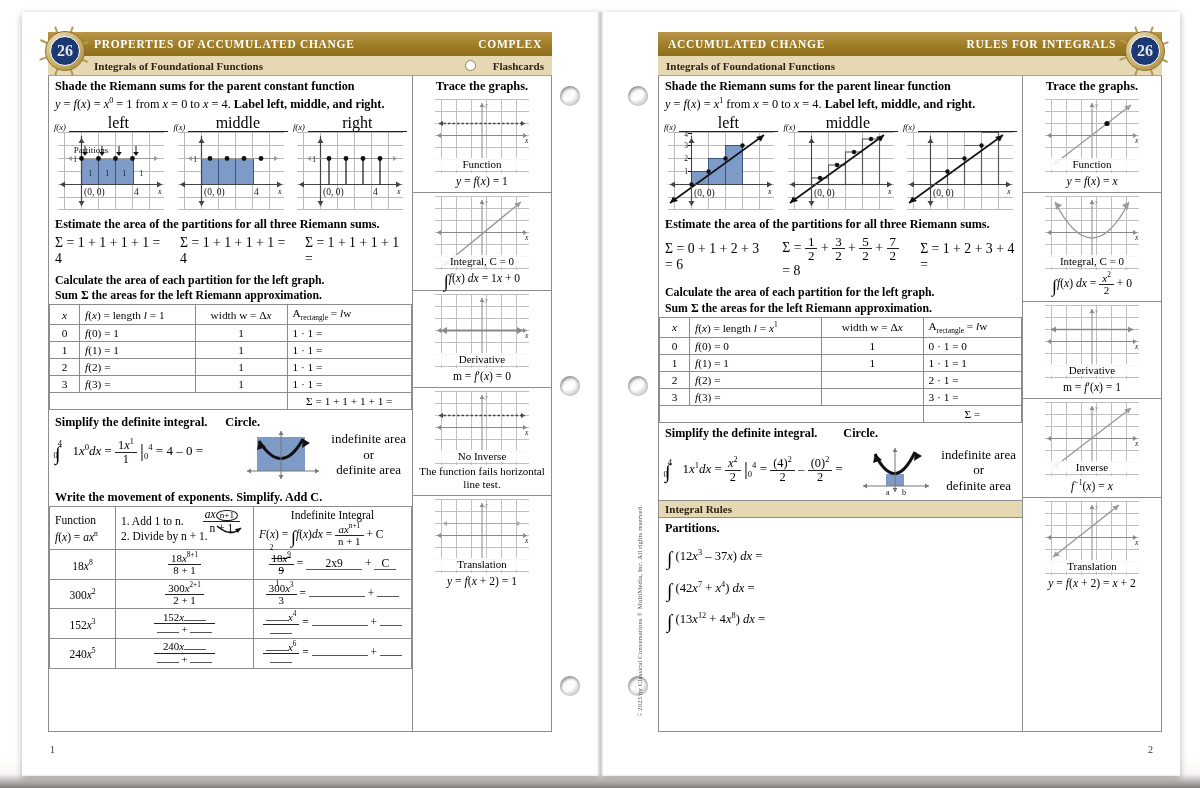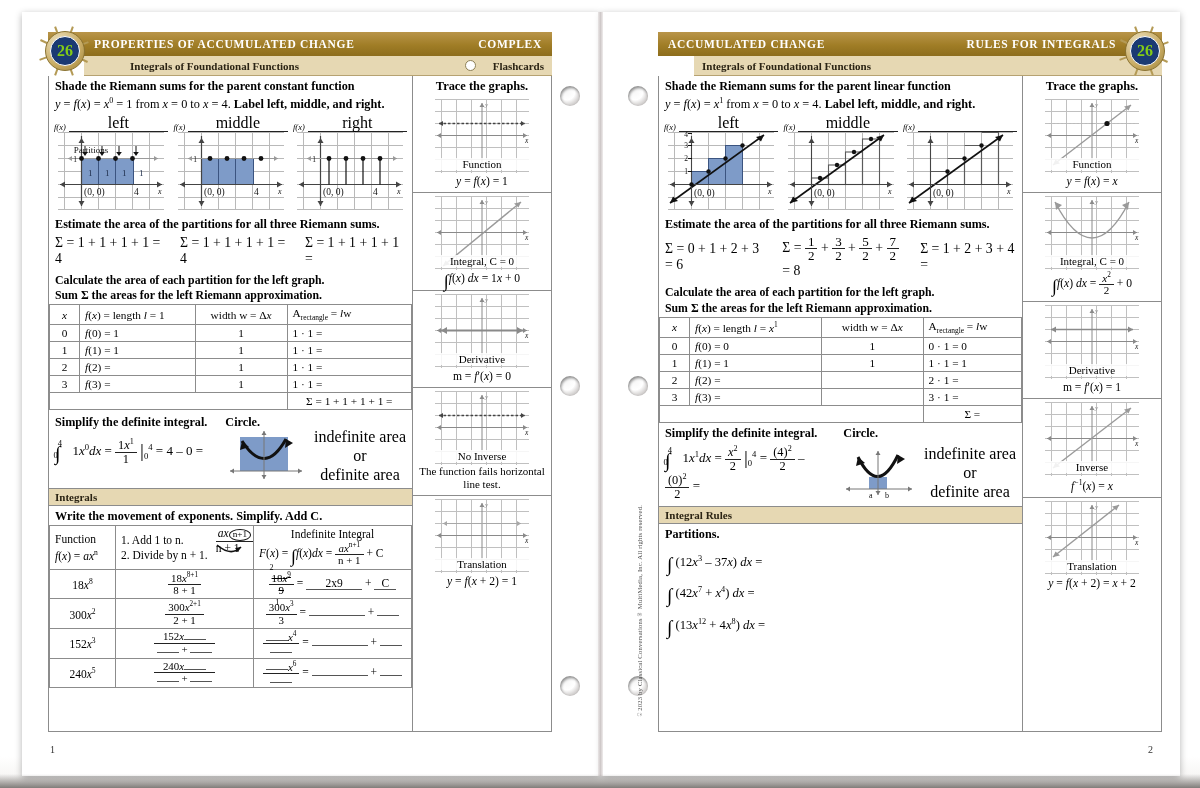--- a/index.html
+++ b/index.html
@@ -57,21 +57,20 @@
   .hdr .right-t { text-align:right; }
   #sheet-left .hdr { padding-left:46px; }
   #sheet-right .hdr { padding-right:46px; }
 
   .subhdr {
     height:20px; background:#e6d8b3;
     border-bottom:1px solid #b6a272;
     display:flex; align-items:center;
     font-size:11px; font-weight:bold; color:#2b2414;
     padding:0 8px;
-    margin-left:36px;
   }
   #sheet-left .subhdr { padding-left:46px; }
   .subhdr .grow{flex:1;}
   .flash { display:flex; align-items:center; gap:17px; font-weight:bold; font-size:11px;text-align:center; }
   .flash .ck { width:11px;height:11px;border-radius:50%;border:1px solid #8e8158;background:#fff; }
 
   .badge {
     position:absolute; width:46px; height:46px; top:-4px;
     z-index:6;
   }
@@ -79,21 +78,21 @@
   #badge-right { right:-6px; }
   .badge .ray { position:absolute; left:21px; top:-3px; width:2px; height:52px;
      background:#b49a55; transform-origin:50% 50%; }
   .badge .ring {
     position:absolute; left:3px; top:3px; width:40px; height:40px; border-radius:50%;
     background:radial-gradient(circle at 35% 30%,#f0e6c8,#c8ab63 60%,#967c33 100%);
     border:1px solid #8a7230;
   }
   .badge .core {
     position:absolute; left:8px; top:8px; width:30px; height:30px; border-radius:50%;
-    background:#1b3a73; color:#84cc16; display:flex; align-items:center; justify-content:center;
+    background:#1b3a73; color:#e5e5e5; display:flex; align-items:center; justify-content:center;
     font-weight:bold; font-size:16px; font-family:"Liberation Serif",serif;
     border:1.5px solid #fff;
   }
 
   
   .body-wrap { display:flex; border:1px solid #8c8c8c; border-top:none; height:656px; background:#fff;}
   .main-col  { width:364px; border-right:1px solid #8c8c8c; position:relative;}
   .trace-col { width:138px; position:relative;}
 
   .instr { font-weight:bold; font-size:12.2px; padding:3px 6px 1px 6px; line-height:1.25; }
@@ -128,21 +127,21 @@
   .blank.l { min-width:104px; }
 
   .frac { display:inline-block; text-align:center; vertical-align:middle; line-height:1.05; font-size:.95em;}
   .frac .num { display:block; border-bottom:1px solid #222; padding:0 3px; }
   .frac .den { display:block; padding:0 3px; }
   .intsym { font-size:1.55em; font-style:italic; line-height:.6; vertical-align:-0.26em; font-family:"Liberation Serif",serif;}
   .sig { font-size:1.12em; }
 
   
   .circle-w { display:flex; align-items:center; gap:6px; padding:2px 6px 4px 6px; }
-  .circle-w .cap { font-size:16px; text-align:center; line-height:1.2; }
+  .circle-w .cap { font-size:13px; text-align:center; line-height:1.2; }
 
   
   .tcard { border-bottom:1px solid #8c8c8c; padding:3px 0 4px 0; text-align:center; }
   .tcard:last-child { border-bottom:none; }
   .tcard .eq { font-size:11.6px; padding-top:2px; }
   .tcard .note { font-size:11px; line-height:1.15; }
   .trace-title { font-weight:bold; font-size:12.4px; text-align:center; padding:3px 0 2px 0; }
   .mini { position:relative; width:106px; height:74px; margin:0 auto; }
   .mini .mlab {
     position:absolute; left:0; right:0; bottom:3px; text-align:center;
@@ -419,34 +418,33 @@
             <path d="M8 44l4-2.5v5z" fill="#777"></path>
               <path d="M80 44l-4-2.5v5z" fill="#777"></path>
           </svg>
           <div class="cap">
             <div>indefinite area</div>
             <div>or</div>
             <div>definite area</div>
           </div>
         </div>
 
-        <div class="secbar">Integrals</div>
         <div class="instr">Write the movement of exponents. Simplify. Add C.</div>
 
         <table class="tt" style="font-size:11.5px;">
           <tbody>
               <tr>
             <td style="width:66px;">
               <div>Function</div>
               <div style="margin-top:3px;"><i class="v">f</i>(<i class="v">x</i>) = <i class="v">ax</i><sup>n</sup></div>
             </td>
             <td style="width:138px;position:relative;">
               <div>1. Add 1 to n.</div>
               <div style="margin-top:3px;">2. Divide by n + 1.</div>
-              <div style="position:absolute;right:0;top:1px;text-align:left;line-height:1.05;">
+              <div style="position:absolute;right:13px;top:1px;text-align:center;line-height:1.05;">
                 <span style="display:block;border-bottom:1px solid #222;padding:0 2px;">
                   <i class="v">ax</i><span style="display:inline-block;border:1.3px solid #111;border-radius:50%;padding:0 3px;font-size:.8em;">n+1</span>
                 </span>
                 <span style="display:block;">n + 1</span>
               </div>
               <svg width="30" height="14" viewBox="0 0 30 14" style="position:absolute;right:8px;top:17px;">
                 <path d="M2 2 Q16 14 26 4" stroke="#111" stroke-width="1.6" fill="none"></path>
                 <path d="M26 4l-6 1 3 4z" fill="#111"></path>
               </svg>
             </td>

